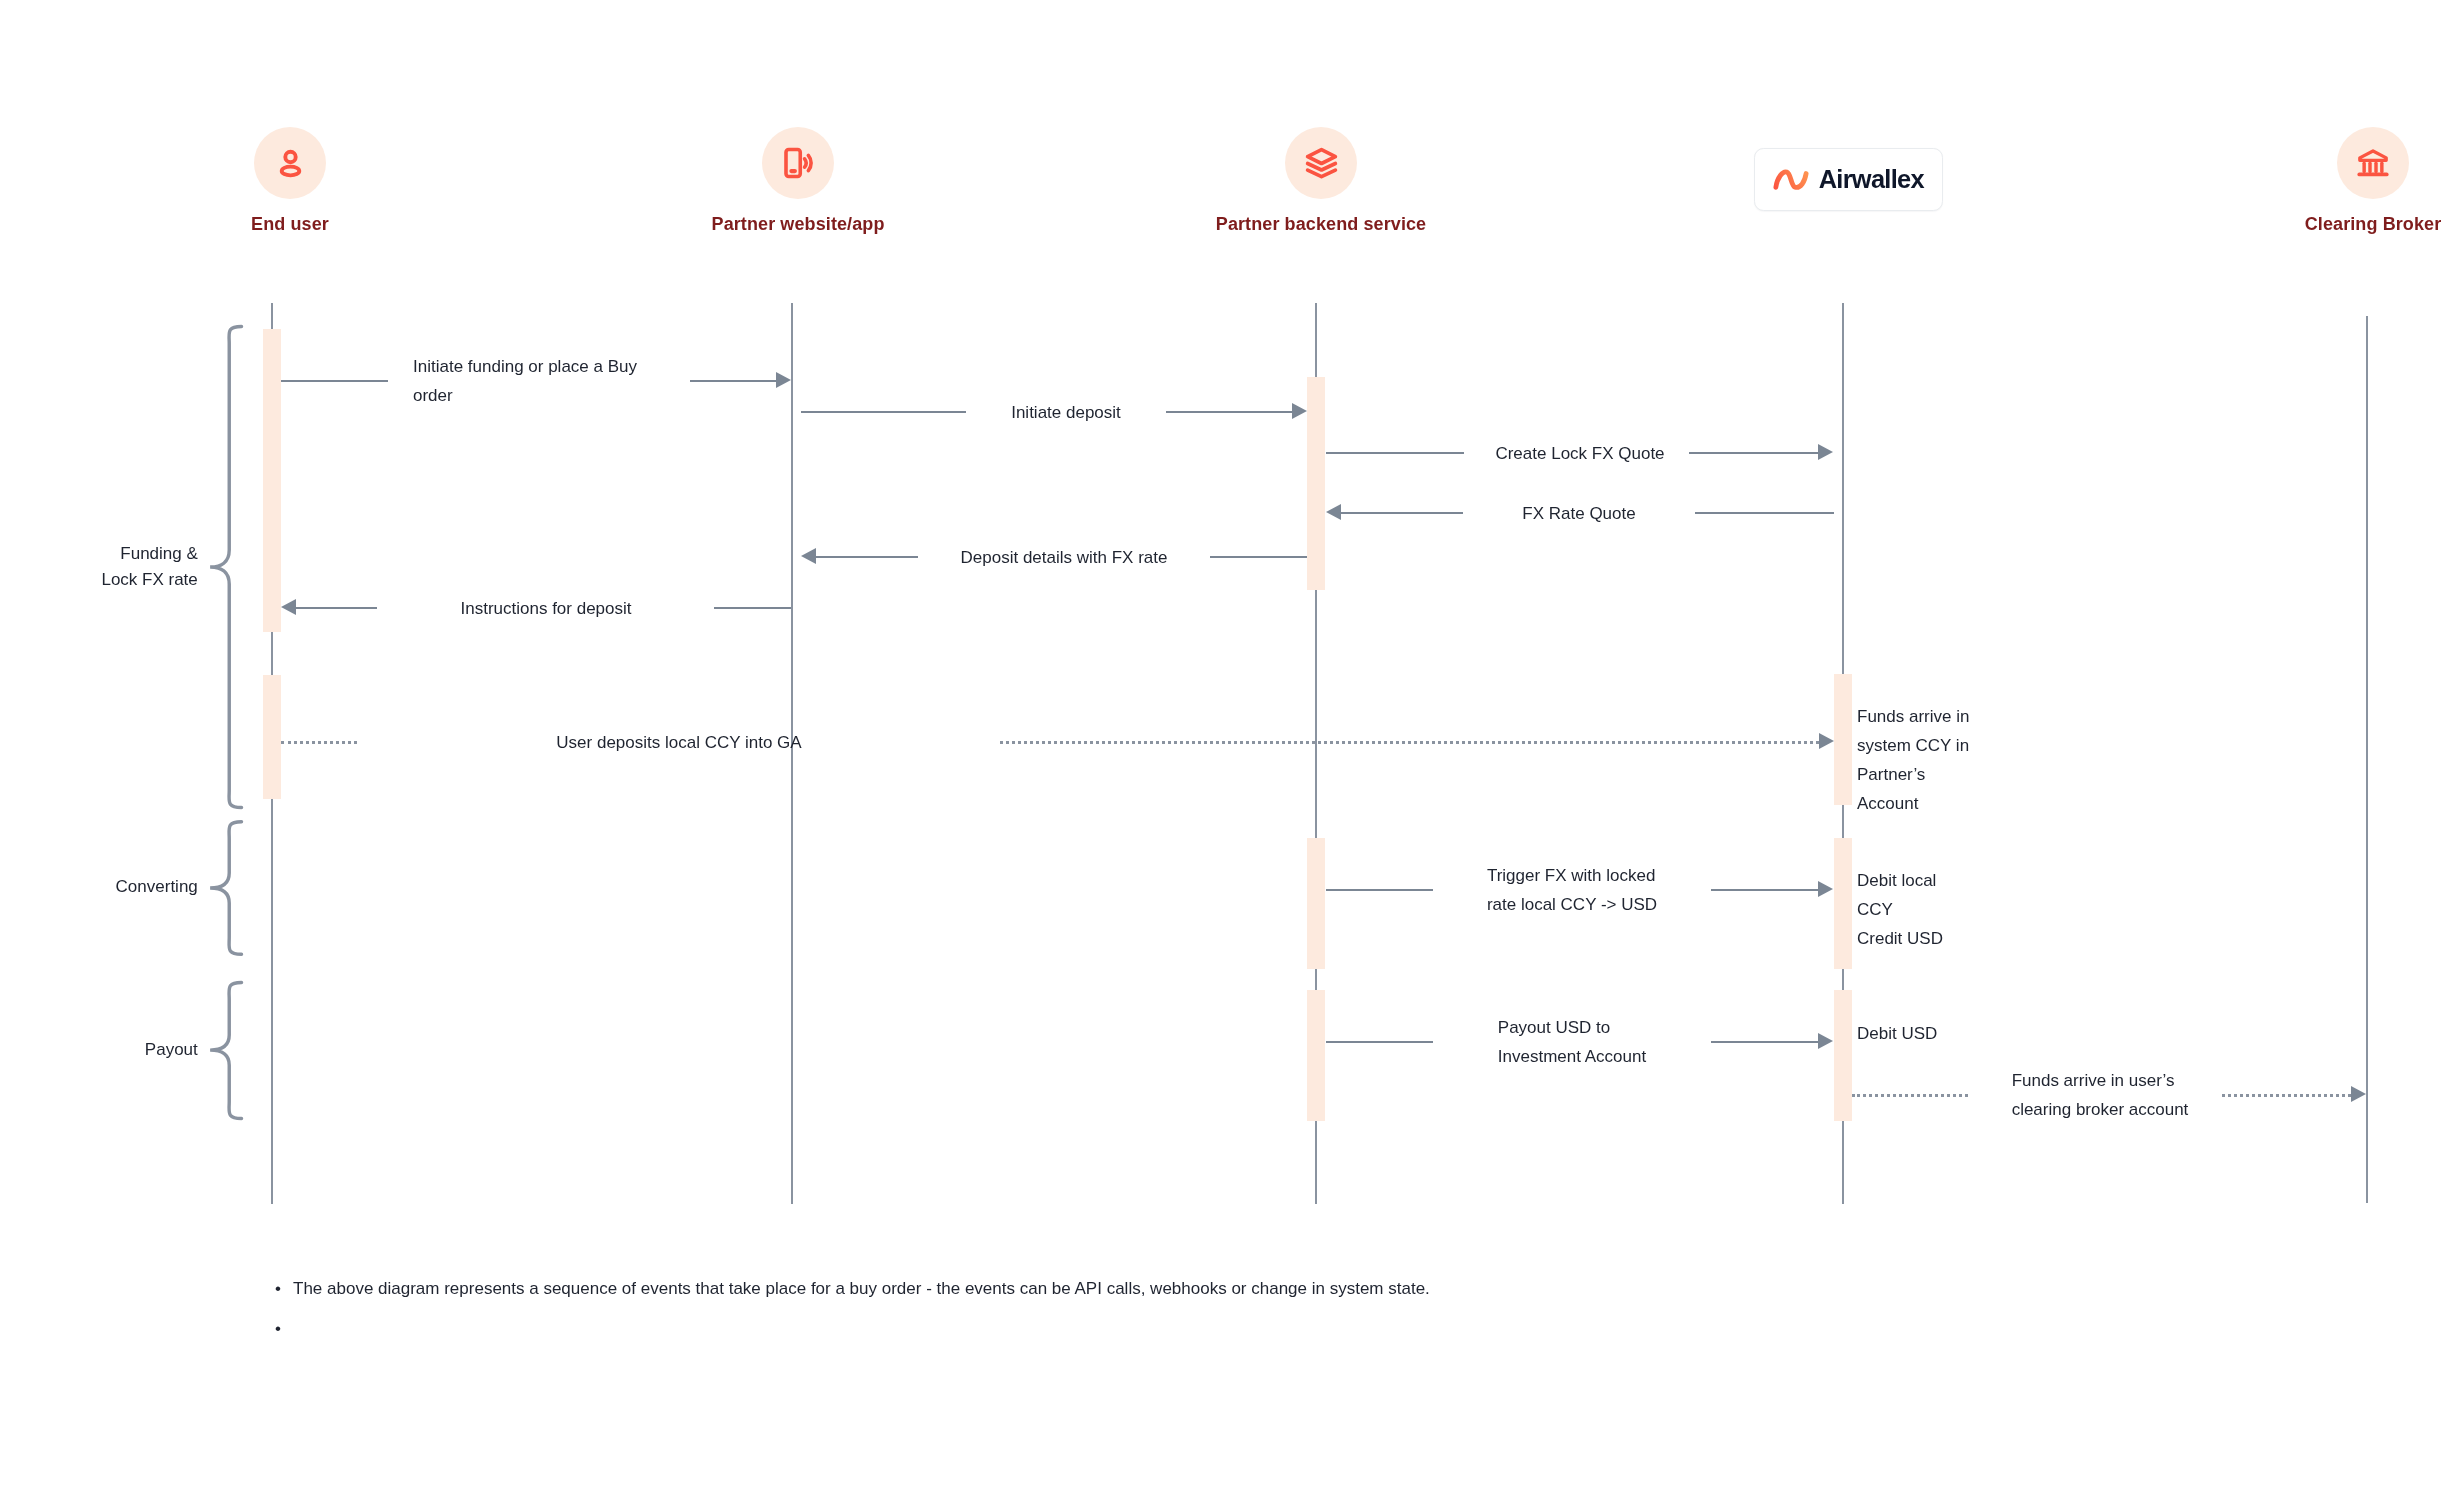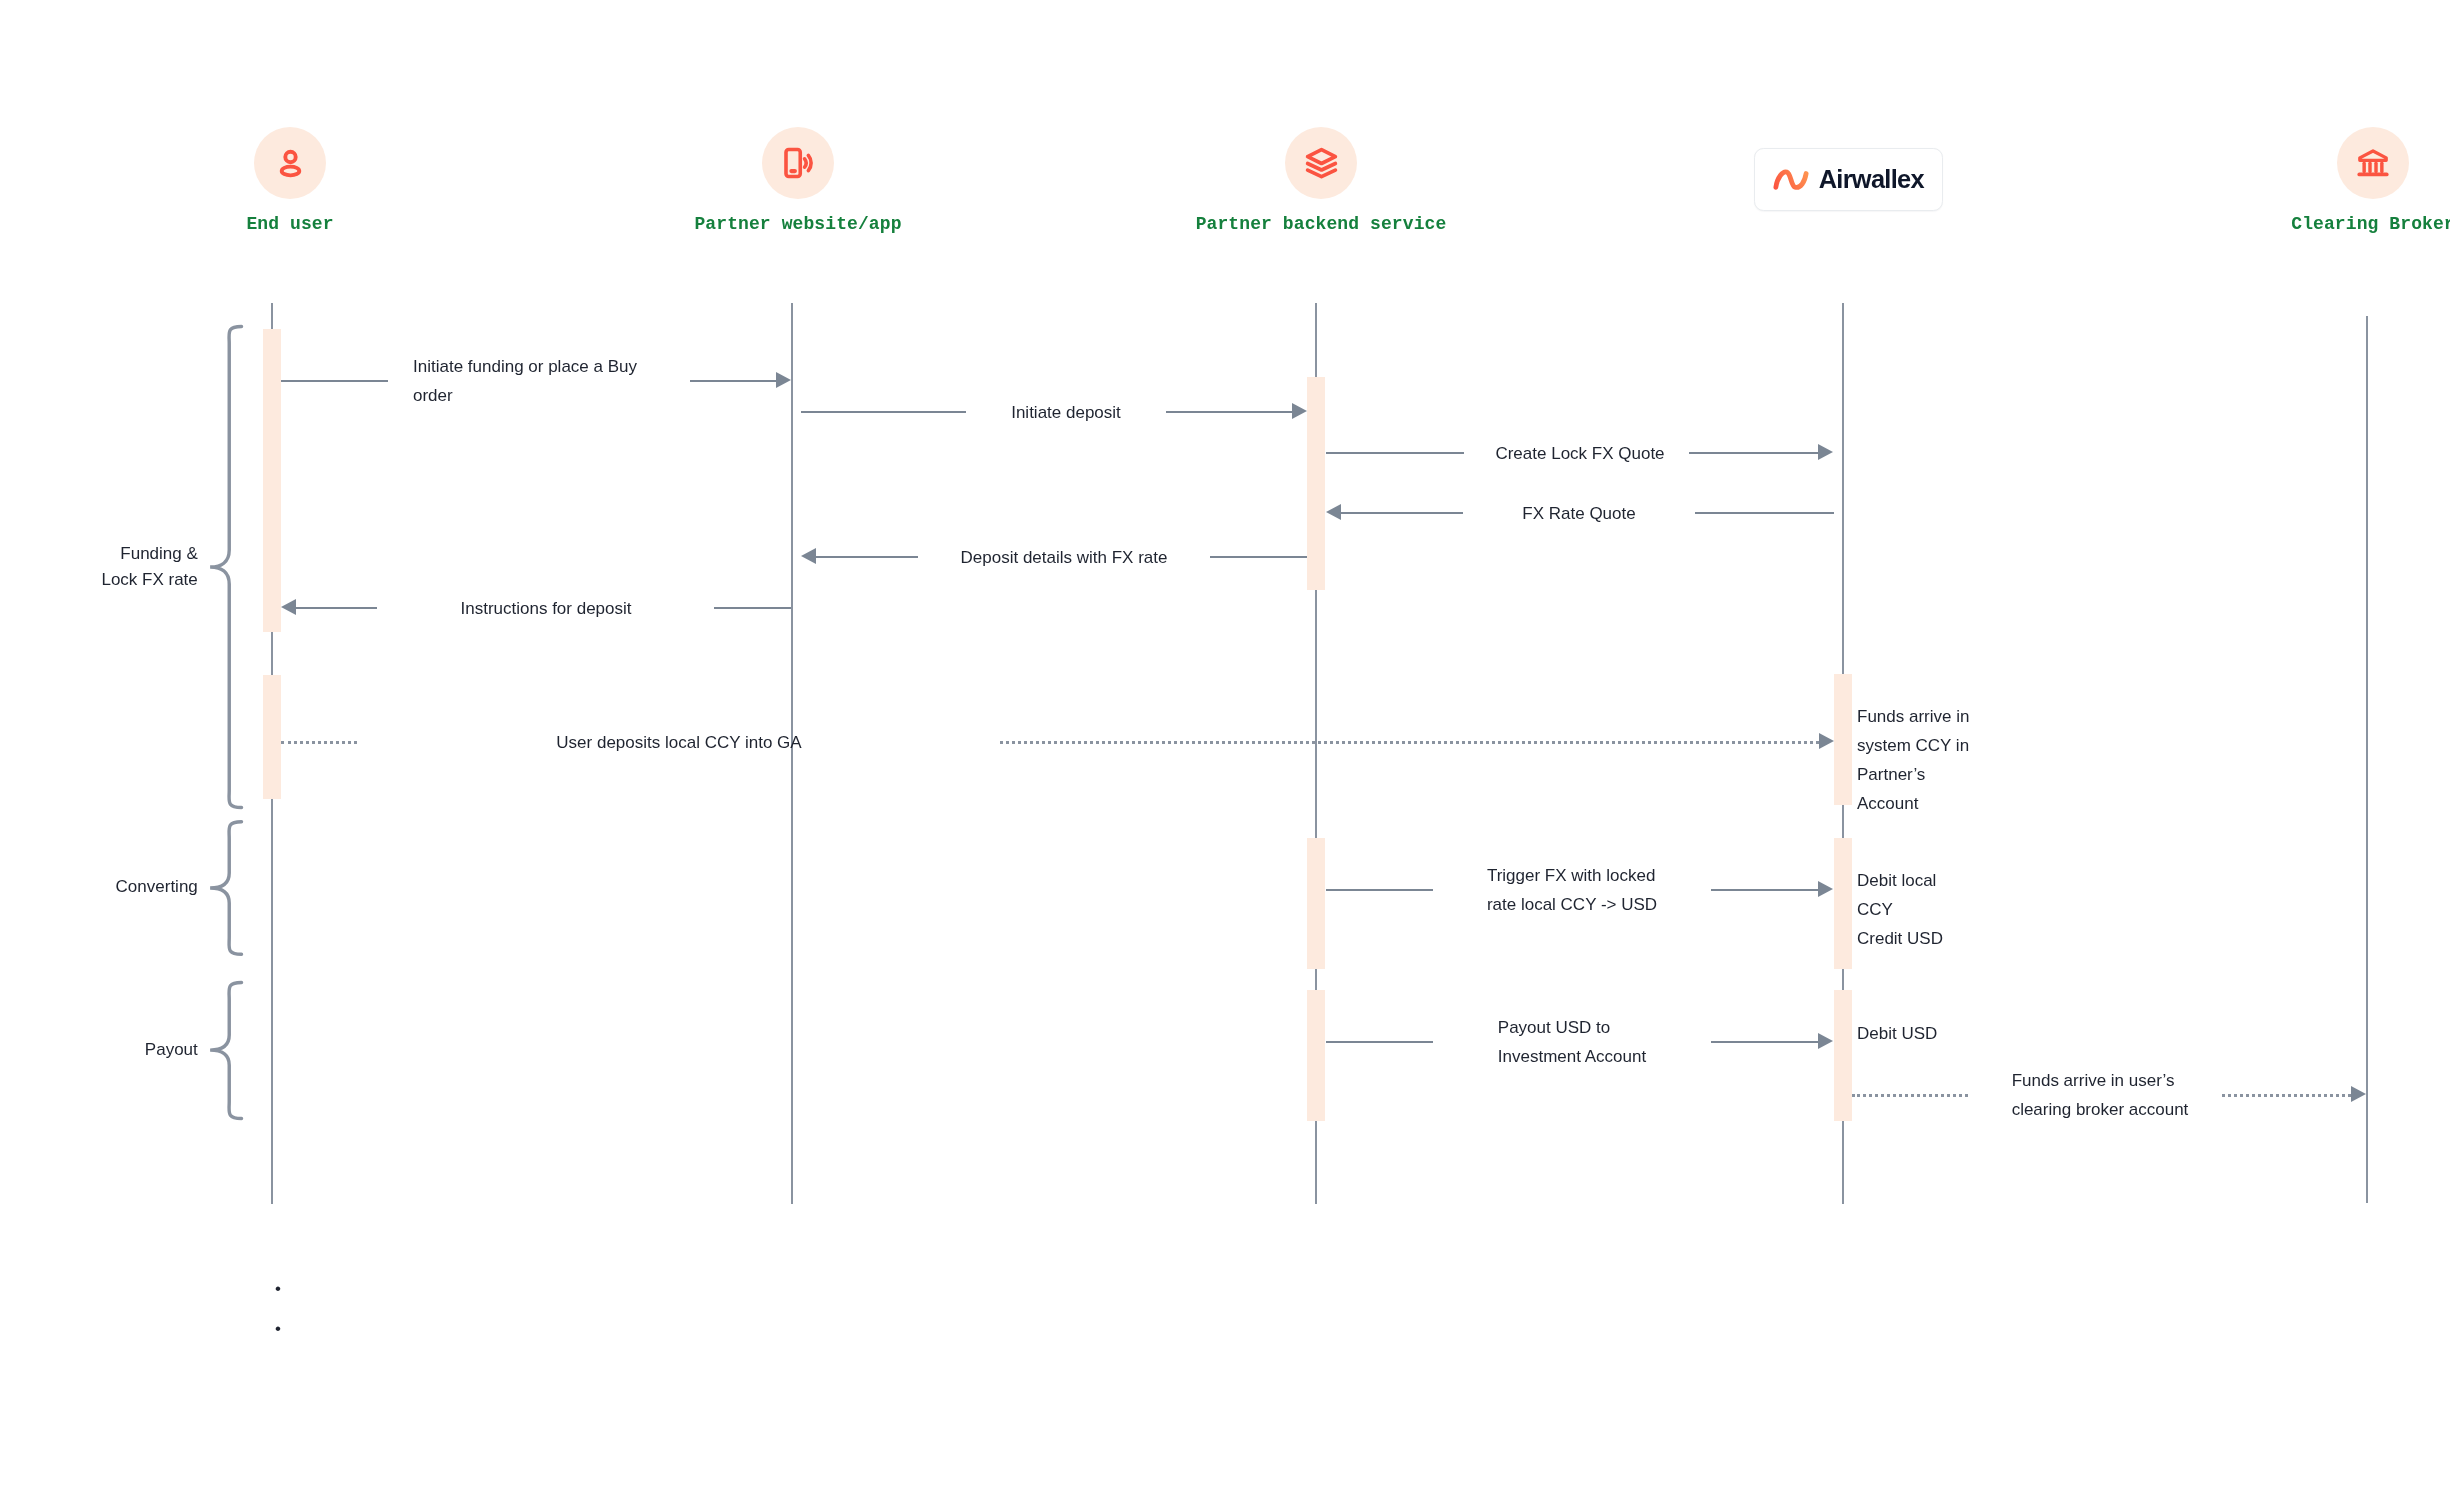--- a/index.html
+++ b/index.html
@@ -12,22 +12,22 @@
   .canvas{position:relative;width:2450px;height:1509px;overflow:hidden;}
 
   
   .participant{position:absolute;display:flex;flex-direction:column;align-items:center;}
   .avatar{
     width:72px;height:72px;border-radius:50%;
     background:#fdeade;display:flex;align-items:center;justify-content:center;
   }
   .avatar svg{display:block;}
   .p-label{
-    margin-top:15px;font-size:18px;font-weight:700;color:#15803d;
-    white-space:nowrap;letter-spacing:0.1px;font-family:Liberation Mono, monospace;
+    margin-top:15px;font-size:18px;font-weight:700;color:#7f1d1d;
+    white-space:nowrap;letter-spacing:0.1px;
   }
   .logo-box{
     width:187px;height:61px;border:1.4px solid #e9ecef;border-radius:9.6px;
     background:#fff;display:flex;align-items:center;justify-content:center;
     gap:9.6px;box-shadow:0 0.7px 1.4px rgba(16,24,40,.04);
   }
   .logo-word{font-size:25.4px;font-weight:800;color:#0f172a;letter-spacing:-0.7px;}
 
   
   .lifeline{position:absolute;width:2.1px;background:#8a93a0;}
@@ -253,20 +253,21 @@
   <div class="phase" style="left:206px; top:980px;">
     <svg width="41" height="141" viewBox="0 0 60 205" fill="none" stroke="#8a93a0" stroke-width="5" stroke-linecap="round">
       <path d="M52 3 C30 3 34 12 34 28 L34 80 C34 96 22 102 6 102 C22 102 34 108 34 124 L34 177 C34 193 30 202 52 202"></path>
     </svg>
   </div>
   <div class="phase-label" style="left:13.8px; top:1050px; width:184px;">Payout</div>
 
   <div class="footnotes">
     <div class="fn">
       <span class="bullet">•</span>
+      <span class="fntext">The above diagram represents a sequence of events that take place for a buy order - the events can be API calls, webhooks or change in system state.</span>
     </div>
     <div class="fn">
       <span class="bullet">•</span>
     </div>
   </div>
 
 </div>
 
 
 </body></html>

